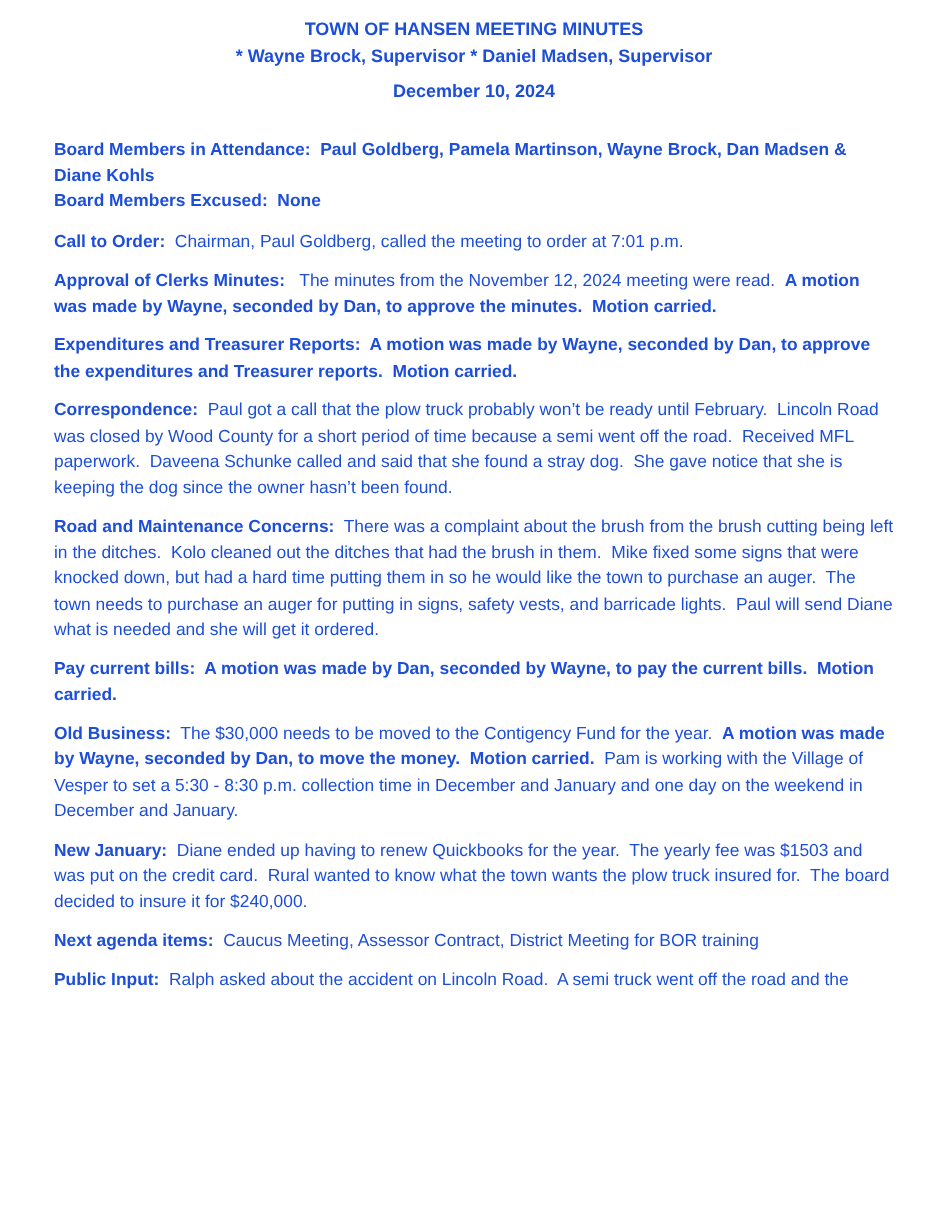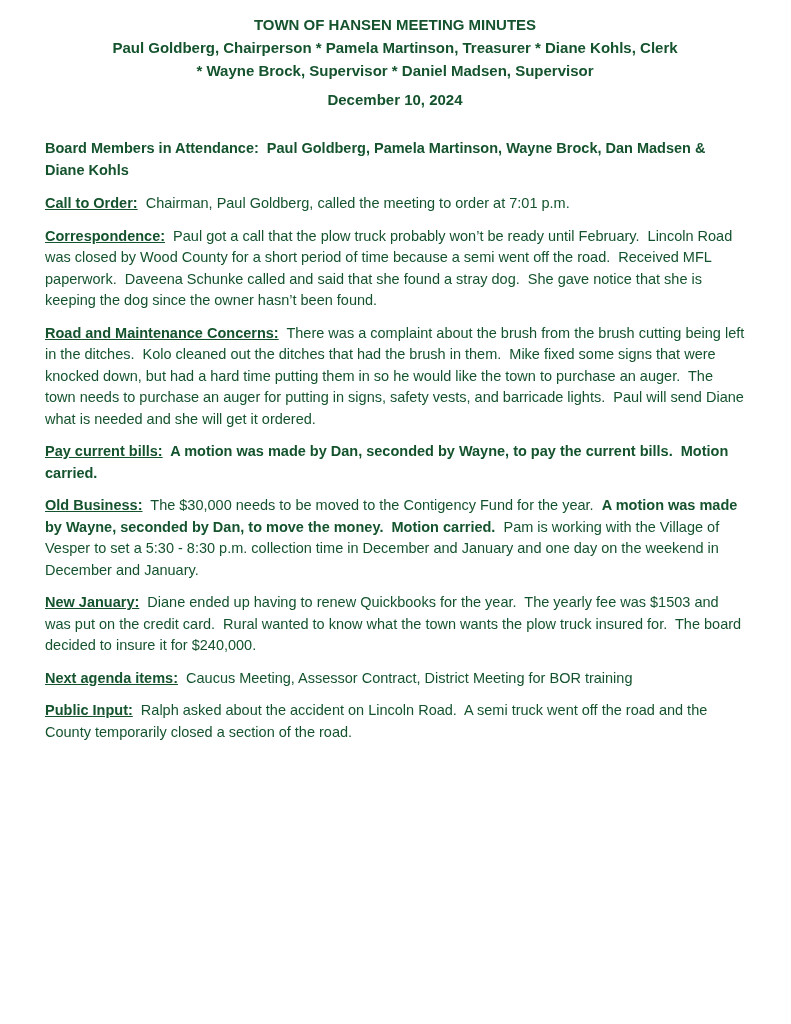--- a/index.html
+++ b/index.html
@@ -5,62 +5,63 @@
   html, body {
     margin: 0;
     padding: 0;
     background: #ffffff;
   }
   .page {
     width: 791px;
     height: 824px;
     box-sizing: border-box;
     background: #ffffff;
-    color: #14532d;
+    color: #1d4ed8;
     font-family: "Liberation Sans", sans-serif;
     font-size: 14.5px;
     line-height: 21px;
     padding: 14px 46px 20px 45px;
     overflow: hidden;
   }
   .doc-header { text-align: center; font-weight: bold; }
   .doc-title { font-size: 15px; margin-bottom: 2px; }
   .officers { font-size: 15px; margin-top: 1px; line-height: 22px; }
   .meeting-date { font-size: 15px; margin-top: 7px; margin-bottom: 28px; }
   .attendance { margin-bottom: 12px; font-weight: bold; }
   .att-line { white-space: pre-wrap; line-height: 21.5px; }
   .para {
     margin: 0 0 11px 0;
     white-space: pre-wrap;
     line-height: 21.5px;
   }
   .heading {
     font-weight: bold;
-    text-decoration: underline;
   }
   .seg { font-weight: normal; }
   .seg.bold { font-weight: bold; }
 </style>
 </head>
 <body>
 
 <div class="page">
   <header class="doc-header">
     <div class="doc-title">TOWN OF HANSEN MEETING MINUTES</div>
-    <div class="officers">Paul Goldberg, Chairperson * Pamela Martinson, Treasurer * Diane Kohls, Clerk</div>
     <div class="officers">* Wayne Brock, Supervisor * Daniel Madsen, Supervisor</div>
     <div class="meeting-date">December 10, 2024</div>
   </header>
 
   <div class="attendance" id="attendance">
       <div class="att-line">Board Members in Attendance:  Paul Goldberg, Pamela Martinson, Wayne Brock, Dan Madsen &amp; Diane Kohls</div>
+      <div class="att-line">Board Members Excused:  None</div>
     </div>
 
   <main id="sections">
       <p class="para"><span class="heading">Call to Order:</span><span class="seg">  Chairman, Paul Goldberg, called the meeting to order at 7:01 p.m.</span></p>
+      <p class="para"><span class="heading">Approval of Clerks Minutes:</span><span class="seg">   The minutes from the November 12, 2024 meeting were read.  </span><span class="seg bold">A motion was made by Wayne, seconded by Dan, to approve the minutes.  Motion carried.</span></p>
+      <p class="para"><span class="heading">Expenditures and Treasurer Reports:</span><span class="seg bold">  A motion was made by Wayne, seconded by Dan, to approve the expenditures and Treasurer reports.  Motion carried.</span></p>
       <p class="para"><span class="heading">Correspondence:</span><span class="seg">  Paul got a call that the plow truck probably won’t be ready until February.  Lincoln Road was closed by Wood County for a short period of time because a semi went off the road.  Received MFL paperwork.  Daveena Schunke called and said that she found a stray dog.  She gave notice that she is keeping the dog since the owner hasn’t been found.</span></p>
       <p class="para"><span class="heading">Road and Maintenance Concerns:</span><span class="seg">  There was a complaint about the brush from the brush cutting being left in the ditches.  Kolo cleaned out the ditches that had the brush in them.  Mike fixed some signs that were knocked down, but had a hard time putting them in so he would like the town to purchase an auger.  The town needs to purchase an auger for putting in signs, safety vests, and barricade lights.  Paul will send Diane what is needed and she will get it ordered.</span></p>
       <p class="para"><span class="heading">Pay current bills:</span><span class="seg bold">  A motion was made by Dan, seconded by Wayne, to pay the current bills.  Motion carried.</span></p>
       <p class="para"><span class="heading">Old Business:</span><span class="seg">  The $30,000 needs to be moved to the Contigency Fund for the year.  </span><span class="seg bold">A motion was made by Wayne, seconded by Dan, to move the money.  Motion carried.</span><span class="seg">  Pam is working with the Village of Vesper to set a 5:30 - 8:30 p.m. collection time in December and January and one day on the weekend in December and January.</span></p>
       <p class="para"><span class="heading">New January:</span><span class="seg">  Diane ended up having to renew Quickbooks for the year.  The yearly fee was $1503 and was put on the credit card.  Rural wanted to know what the town wants the plow truck insured for.  The board decided to insure it for $240,000.</span></p>
       <p class="para"><span class="heading">Next agenda items:</span><span class="seg">  Caucus Meeting, Assessor Contract, District Meeting for BOR training</span></p>
       <p class="para"><span class="heading">Public Input:</span><span class="seg">  Ralph asked about the accident on Lincoln Road.  A semi truck went off the road and the County temporarily closed a section of the road.</span></p>
     </main>
 
 </div>

